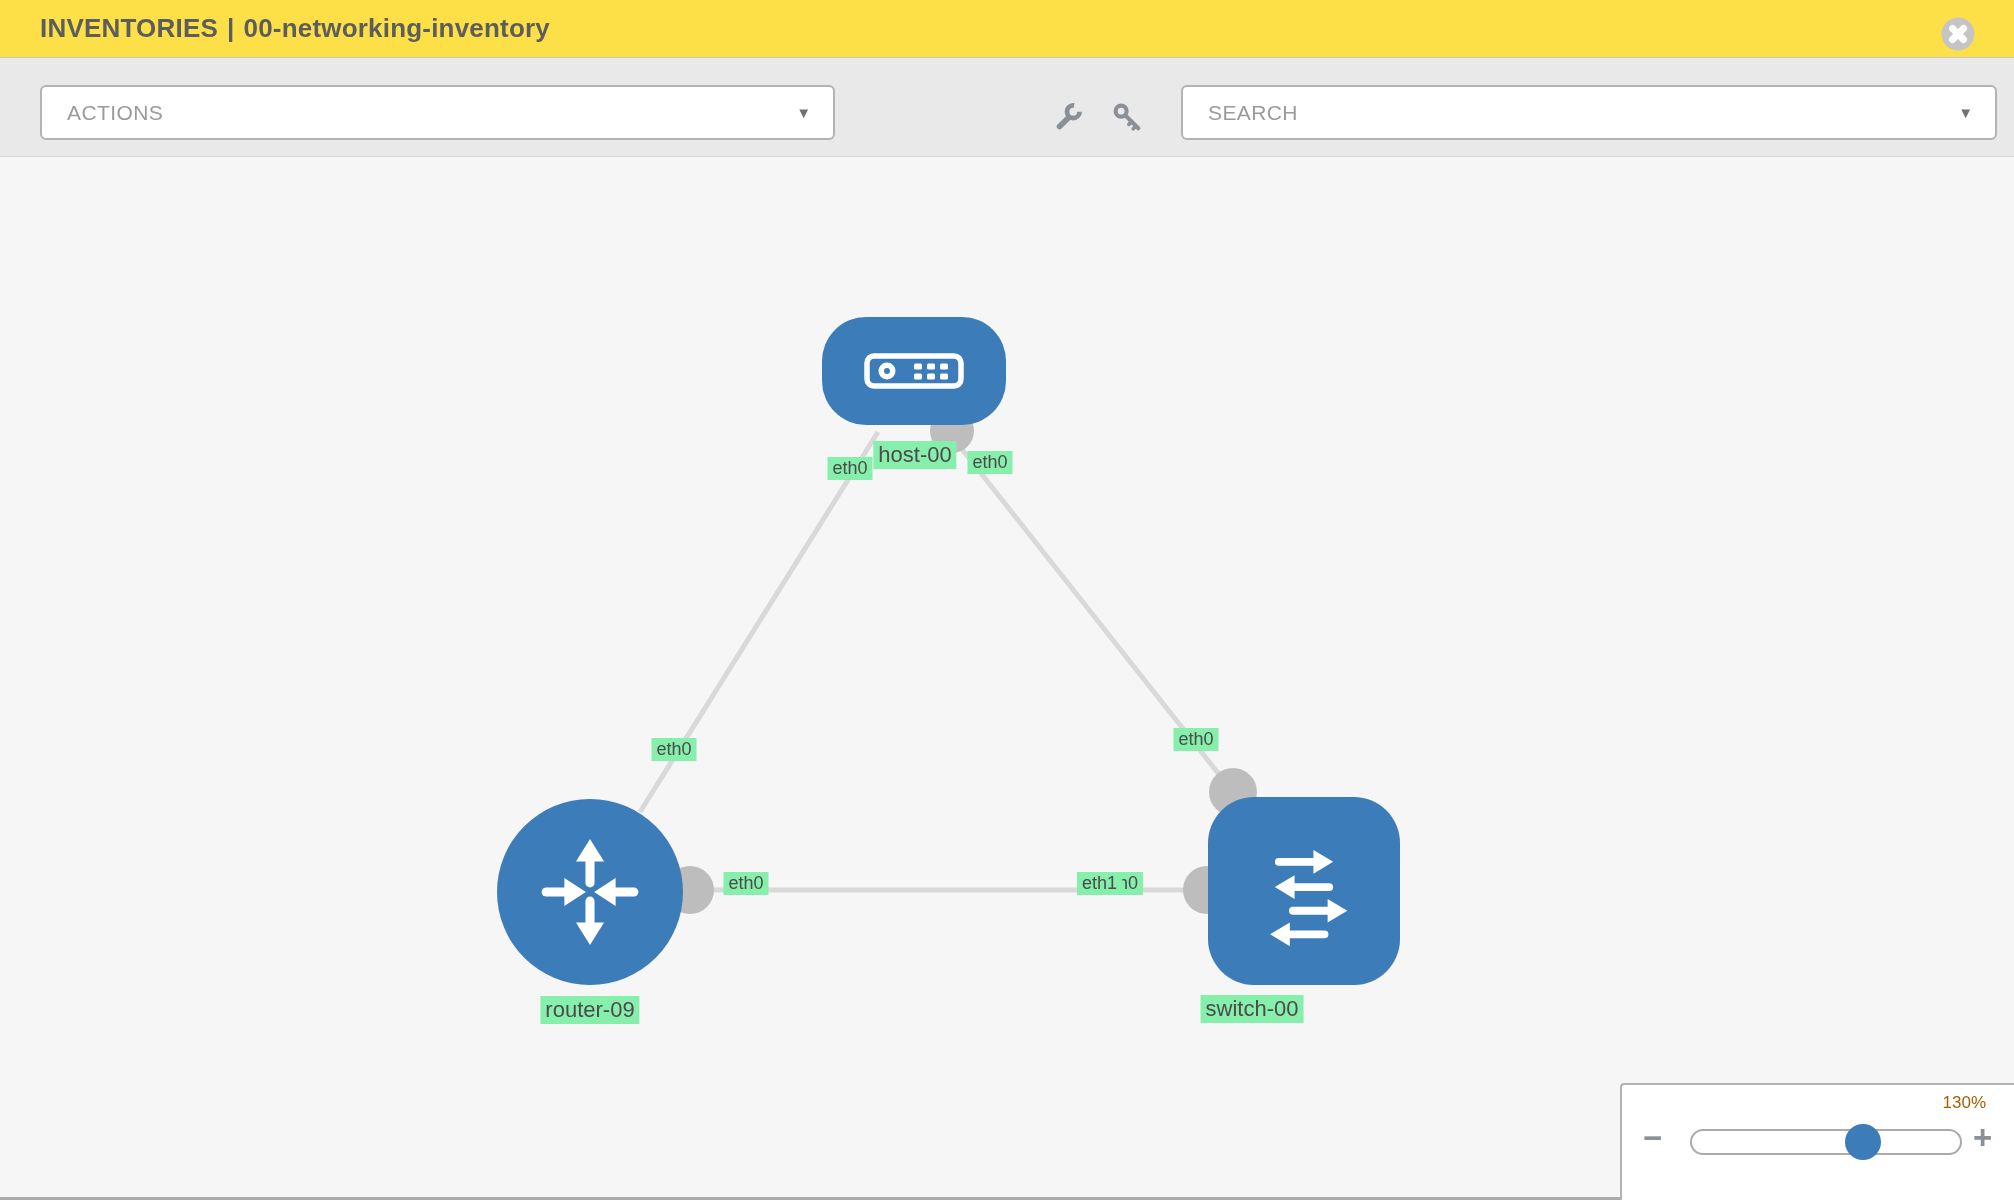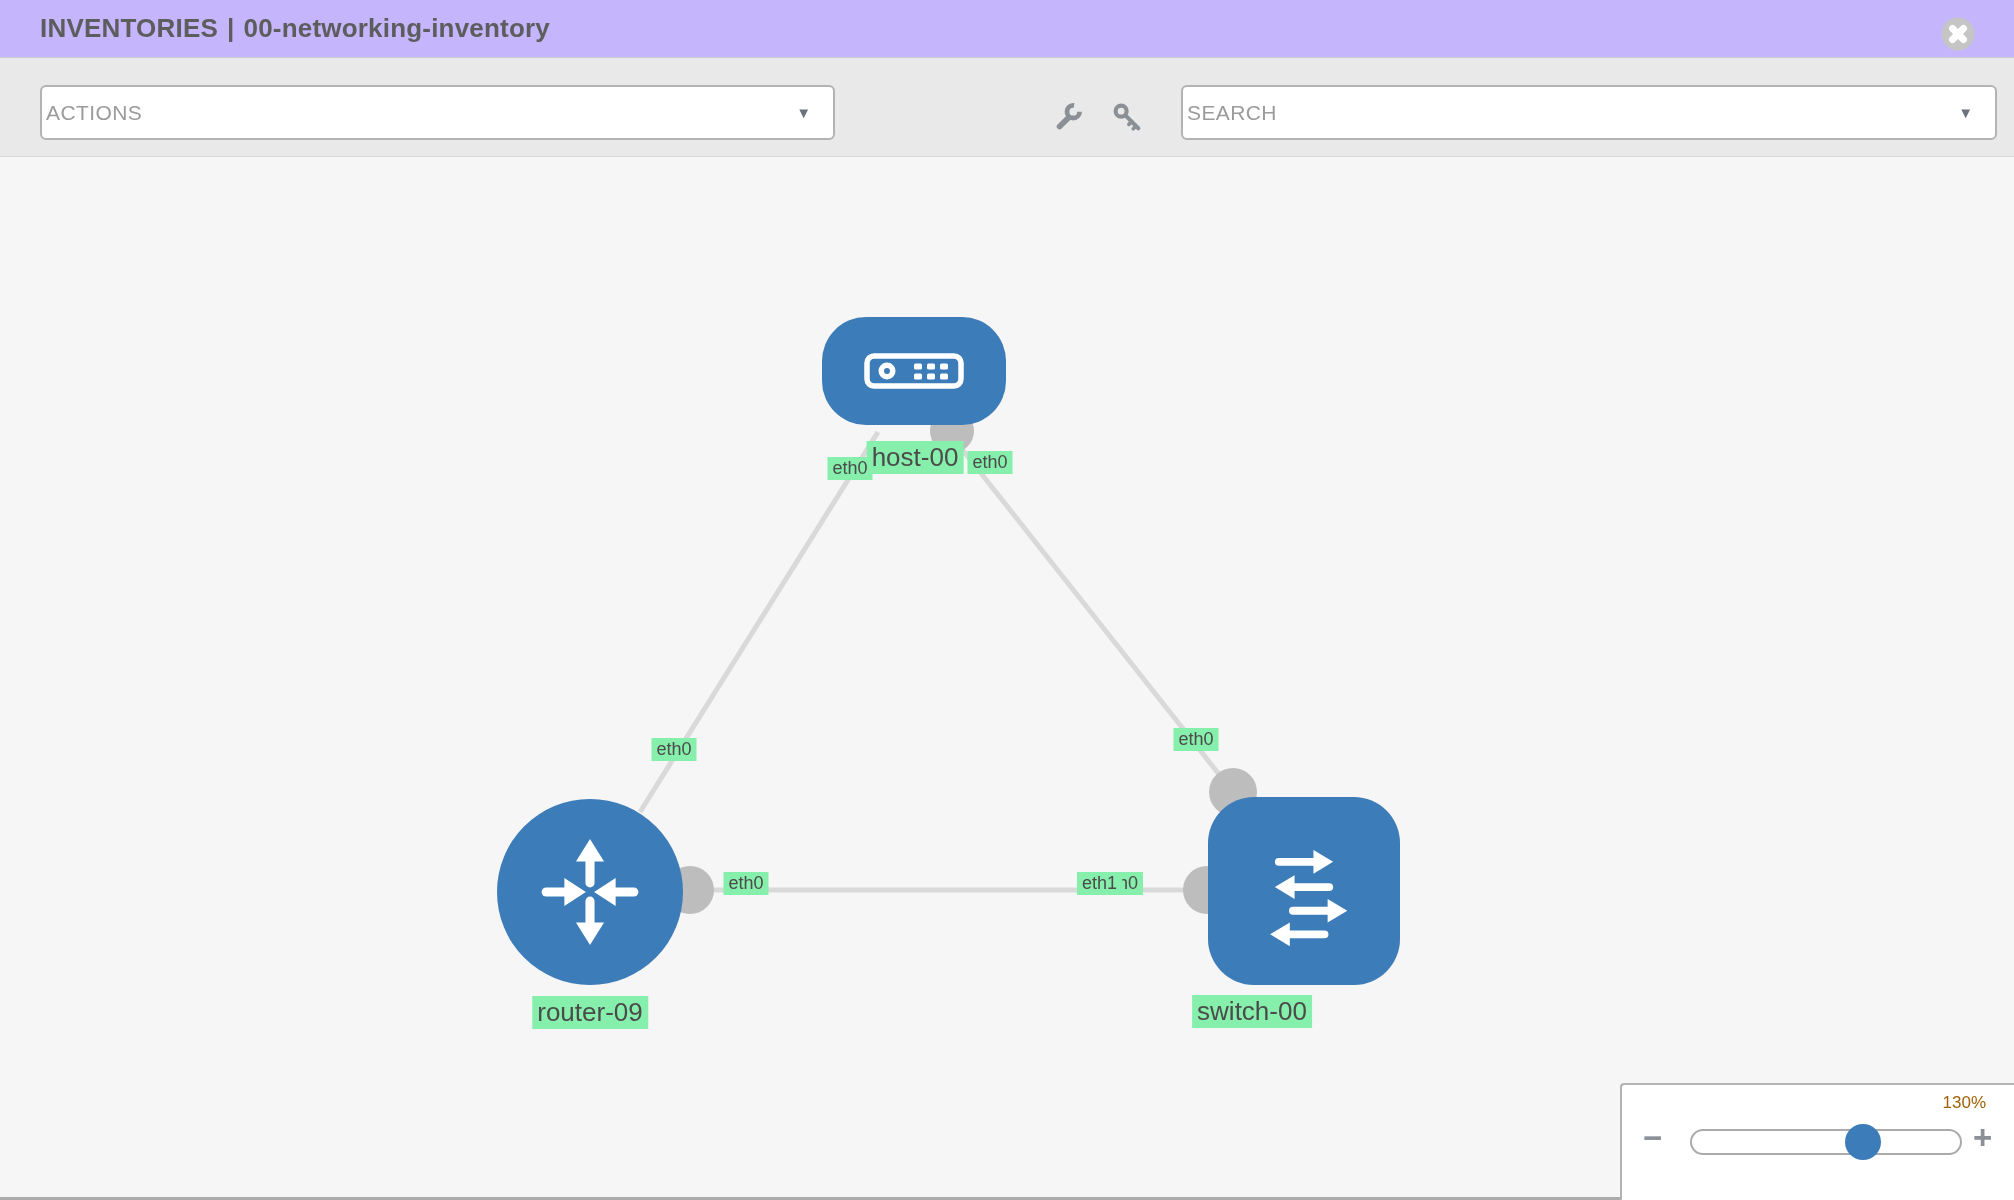--- a/index.html
+++ b/index.html
@@ -1,52 +1,52 @@
 <!DOCTYPE html>
 <html style="--c-node: #3c7cb8; --c-link: #d9d9d9; --c-connector: #bdbdbd; --c-thumb: #3c7cb8;"><head>
 <meta charset="utf-8">
 <style>
   html,body{margin:0;padding:0;background:#fff;}
   .stage{
     position:relative;width:2014px;height:1200px;overflow:hidden;
     font-family:"Liberation Sans",sans-serif;background:#fff;
   }
   
-  .header{position:absolute;top:0;left:0;right:0;height:57px;background:#c4b5fd;z-index:10;}
+  .header{position:absolute;top:0;left:0;right:0;height:57px;background:#fde047;z-index:10;}
   .title{position:absolute;left:40px;top:0;height:57px;line-height:57px;
     font-size:26px;font-weight:700;color:#5d5d5d;letter-spacing:.2px;white-space:nowrap;}
   .title .sep{margin:0 9px;}
   .close-btn{position:absolute;left:1941px;top:17px;width:34px;height:34px;cursor:pointer;}
   
   .toolbar{position:absolute;top:57px;left:0;right:0;height:98px;background:#e9e9e9;
     border-top:1px solid #c9c9c9;border-bottom:1px solid #d6d6d6;z-index:10;}
   .ddl{position:absolute;top:27px;height:51px;background:#fff;border:2px solid #b3b3b3;
     border-radius:6px;display:flex;align-items:center;cursor:pointer;}
-  .ddl .ph{padding-left:4px;font-size:21px;color:#9b9b9b;letter-spacing:.4px;text-align:center;}
+  .ddl .ph{padding-left:25px;font-size:21px;color:#9b9b9b;letter-spacing:.4px;text-align:center;}
   .ddl .caret{position:absolute;right:22px;top:50%;transform:translateY(-54%);
     font-size:15px;color:#6c737b;}
   .ddl-actions{left:40px;width:791px;}
   .ddl-search{left:1181px;width:812px;}
   .tool-icon{position:absolute;top:44px;width:32px;height:32px;cursor:pointer;}
   .tool-wrench{left:1051px;}
   .tool-key{left:1112px;}
   
   .canvas{position:absolute;top:157px;left:0;right:0;bottom:0;background:#f6f6f6;
     box-shadow:inset 0 -3px 0 #ababab;}
   .net-svg{position:absolute;left:0;top:0;z-index:1;}
   .net-svg .link{stroke:var(--c-link,#d9d9d9);stroke-width:5;}
   .net-svg .connector{fill:var(--c-connector,#bdbdbd);}
   .node{position:absolute;z-index:2;background:var(--c-node,#3c7cb8);
     display:flex;align-items:center;justify-content:center;cursor:pointer;}
   .node-host{left:822px;top:160px;width:184px;height:108px;border-radius:44px;}
   .node-router{left:497px;top:642px;width:186px;height:186px;border-radius:50%;}
   .node-switch{left:1208px;top:640px;width:192px;height:188px;border-radius:46px;}
   .lbl{position:absolute;z-index:3;background:#86efac;color:#4b4b4b;white-space:nowrap;
     line-height:1.18;padding:1px 5px;}
-  .lbl-node{font-size:26px;transform:translateX(-50%);}
+  .lbl-node{font-size:22px;transform:translateX(-50%);}
   .lbl-if{font-size:18px;transform:translateX(-50%);}
   .lbl-if-left{font-size:18px;}
   .z4{z-index:4;}.z5{z-index:5;}
   
   .zoom-panel{position:absolute;left:1620px;top:1083px;width:394px;height:117px;
     background:#fff;border:2px solid #b3b3b3;border-right:none;border-bottom:none;
     border-top-left-radius:4px;z-index:6;}
   .zoom-level{position:absolute;left:0;right:30px;top:8px;text-align:right;
     font-size:17px;color:#a16207;}
   .zoom-btn{position:absolute;top:36px;font-size:33px;font-weight:700;color:#8a9096;

